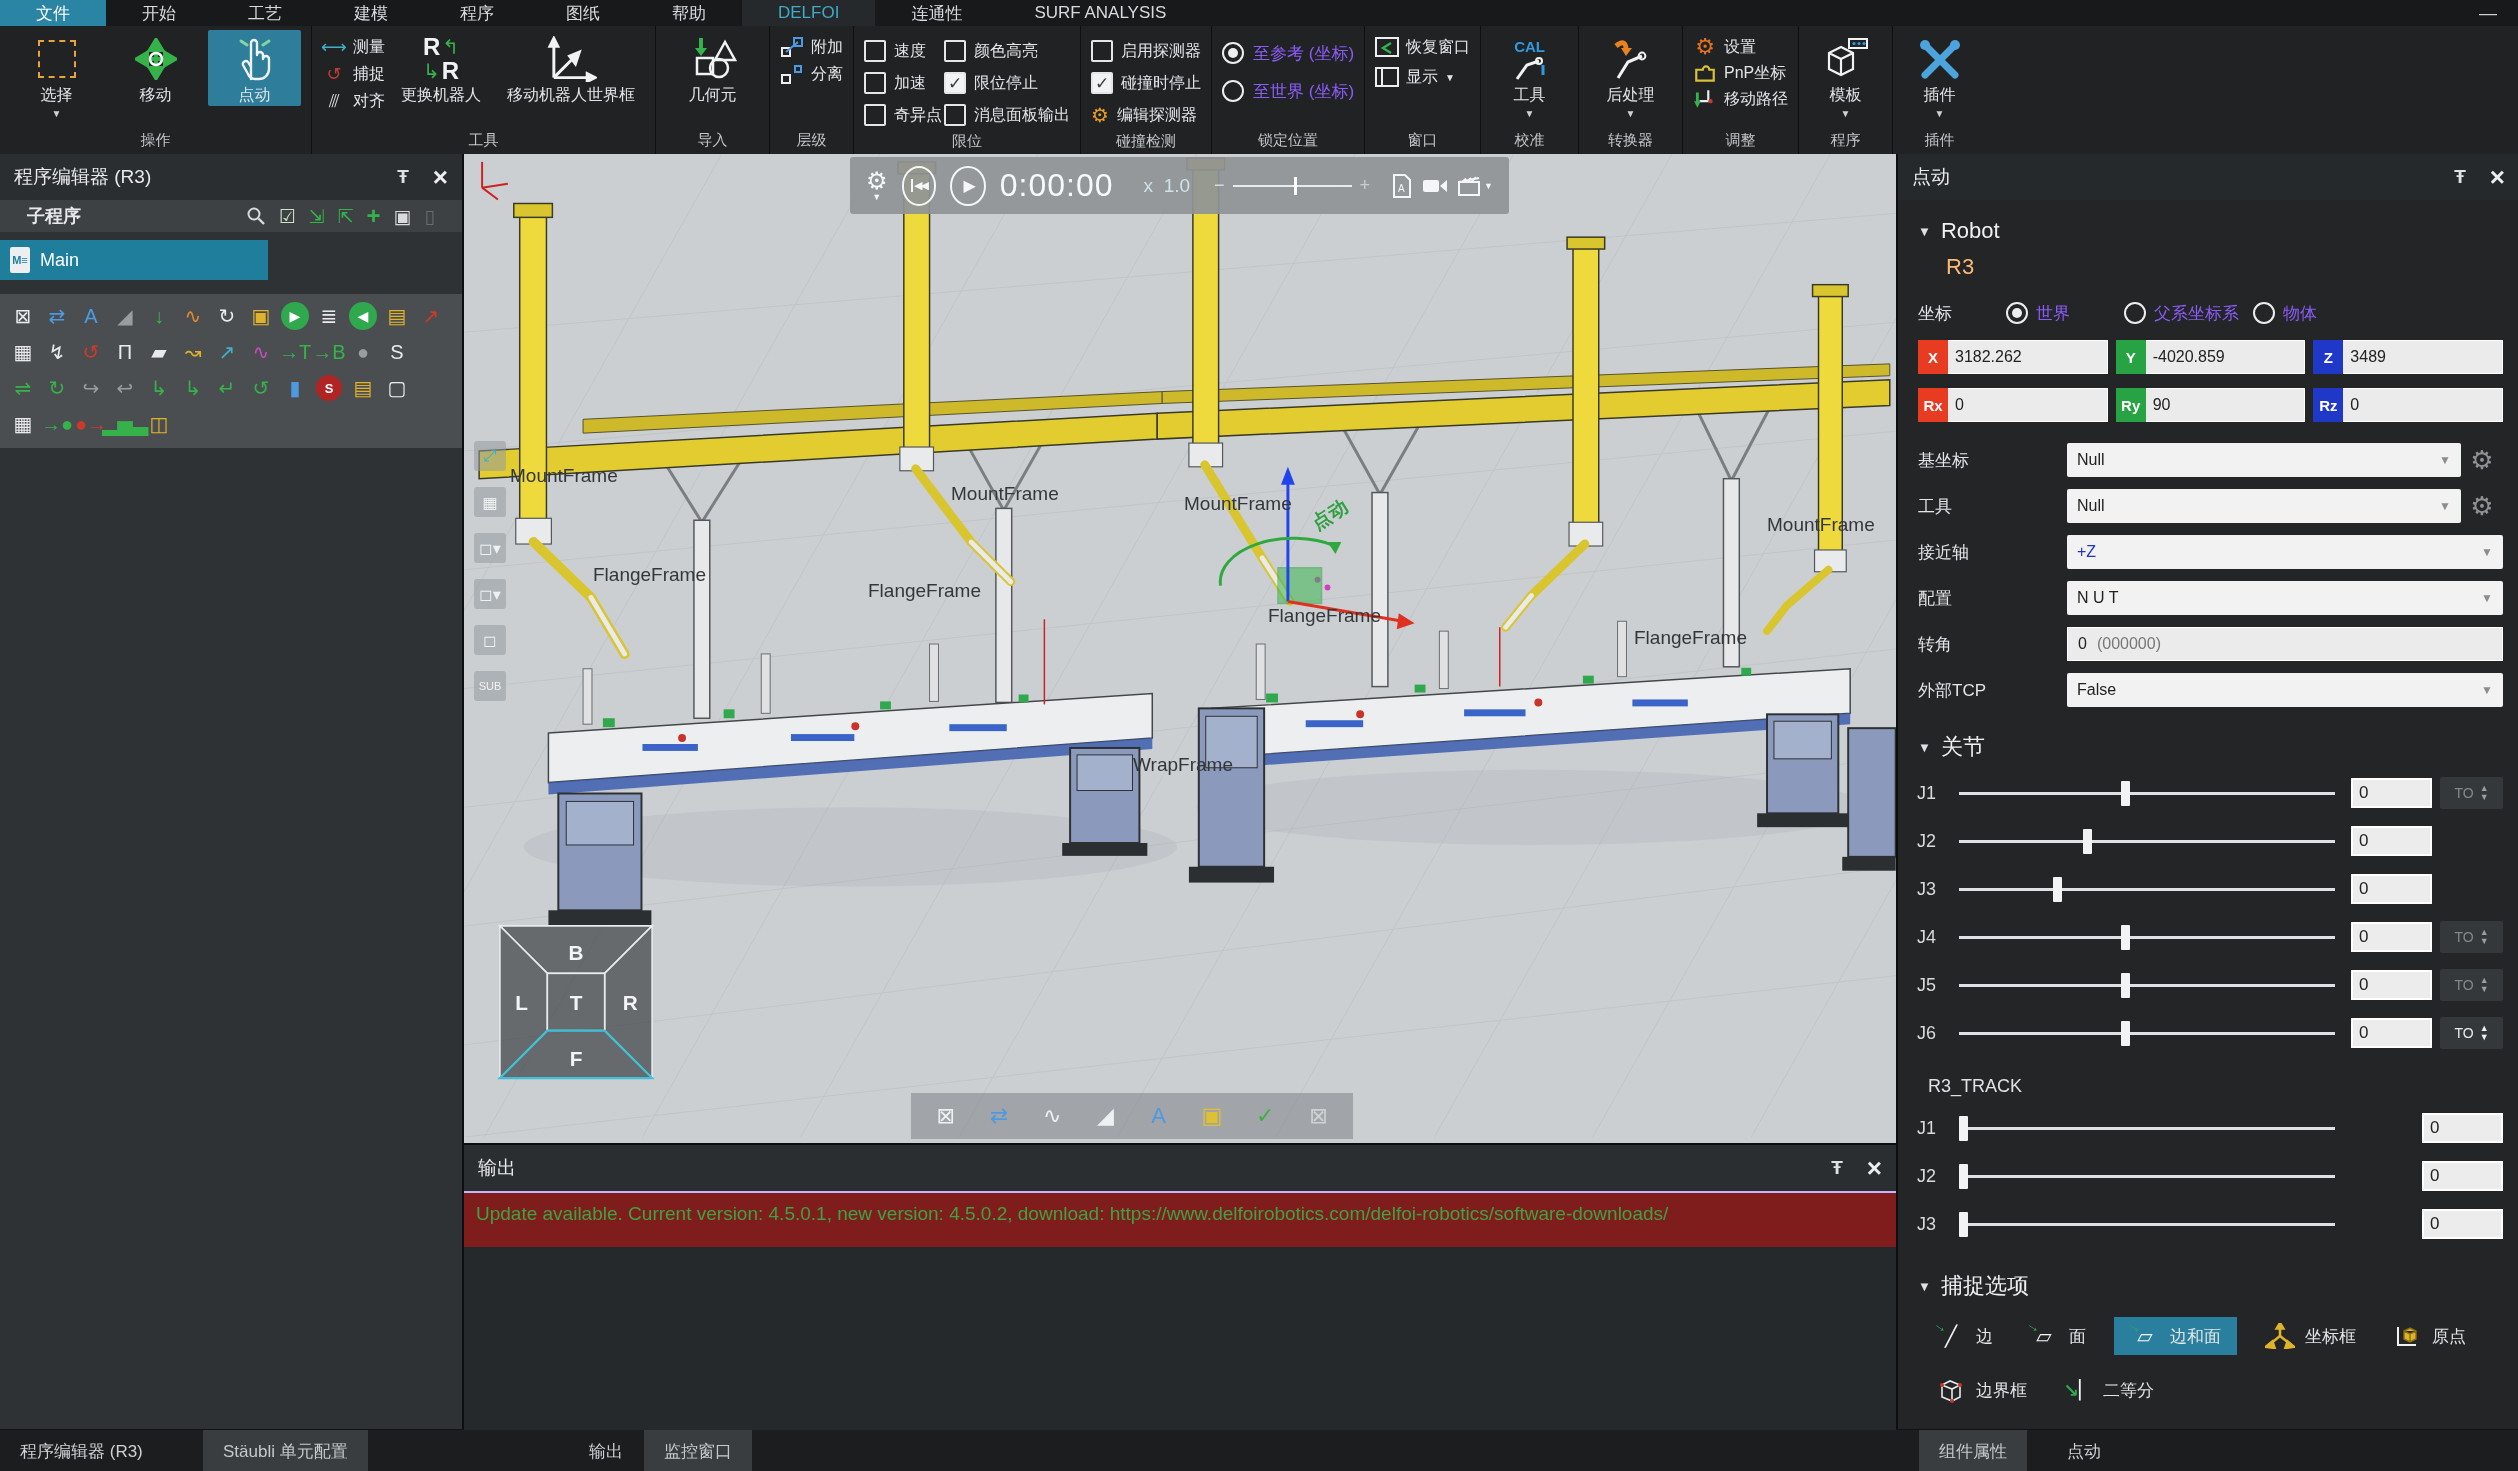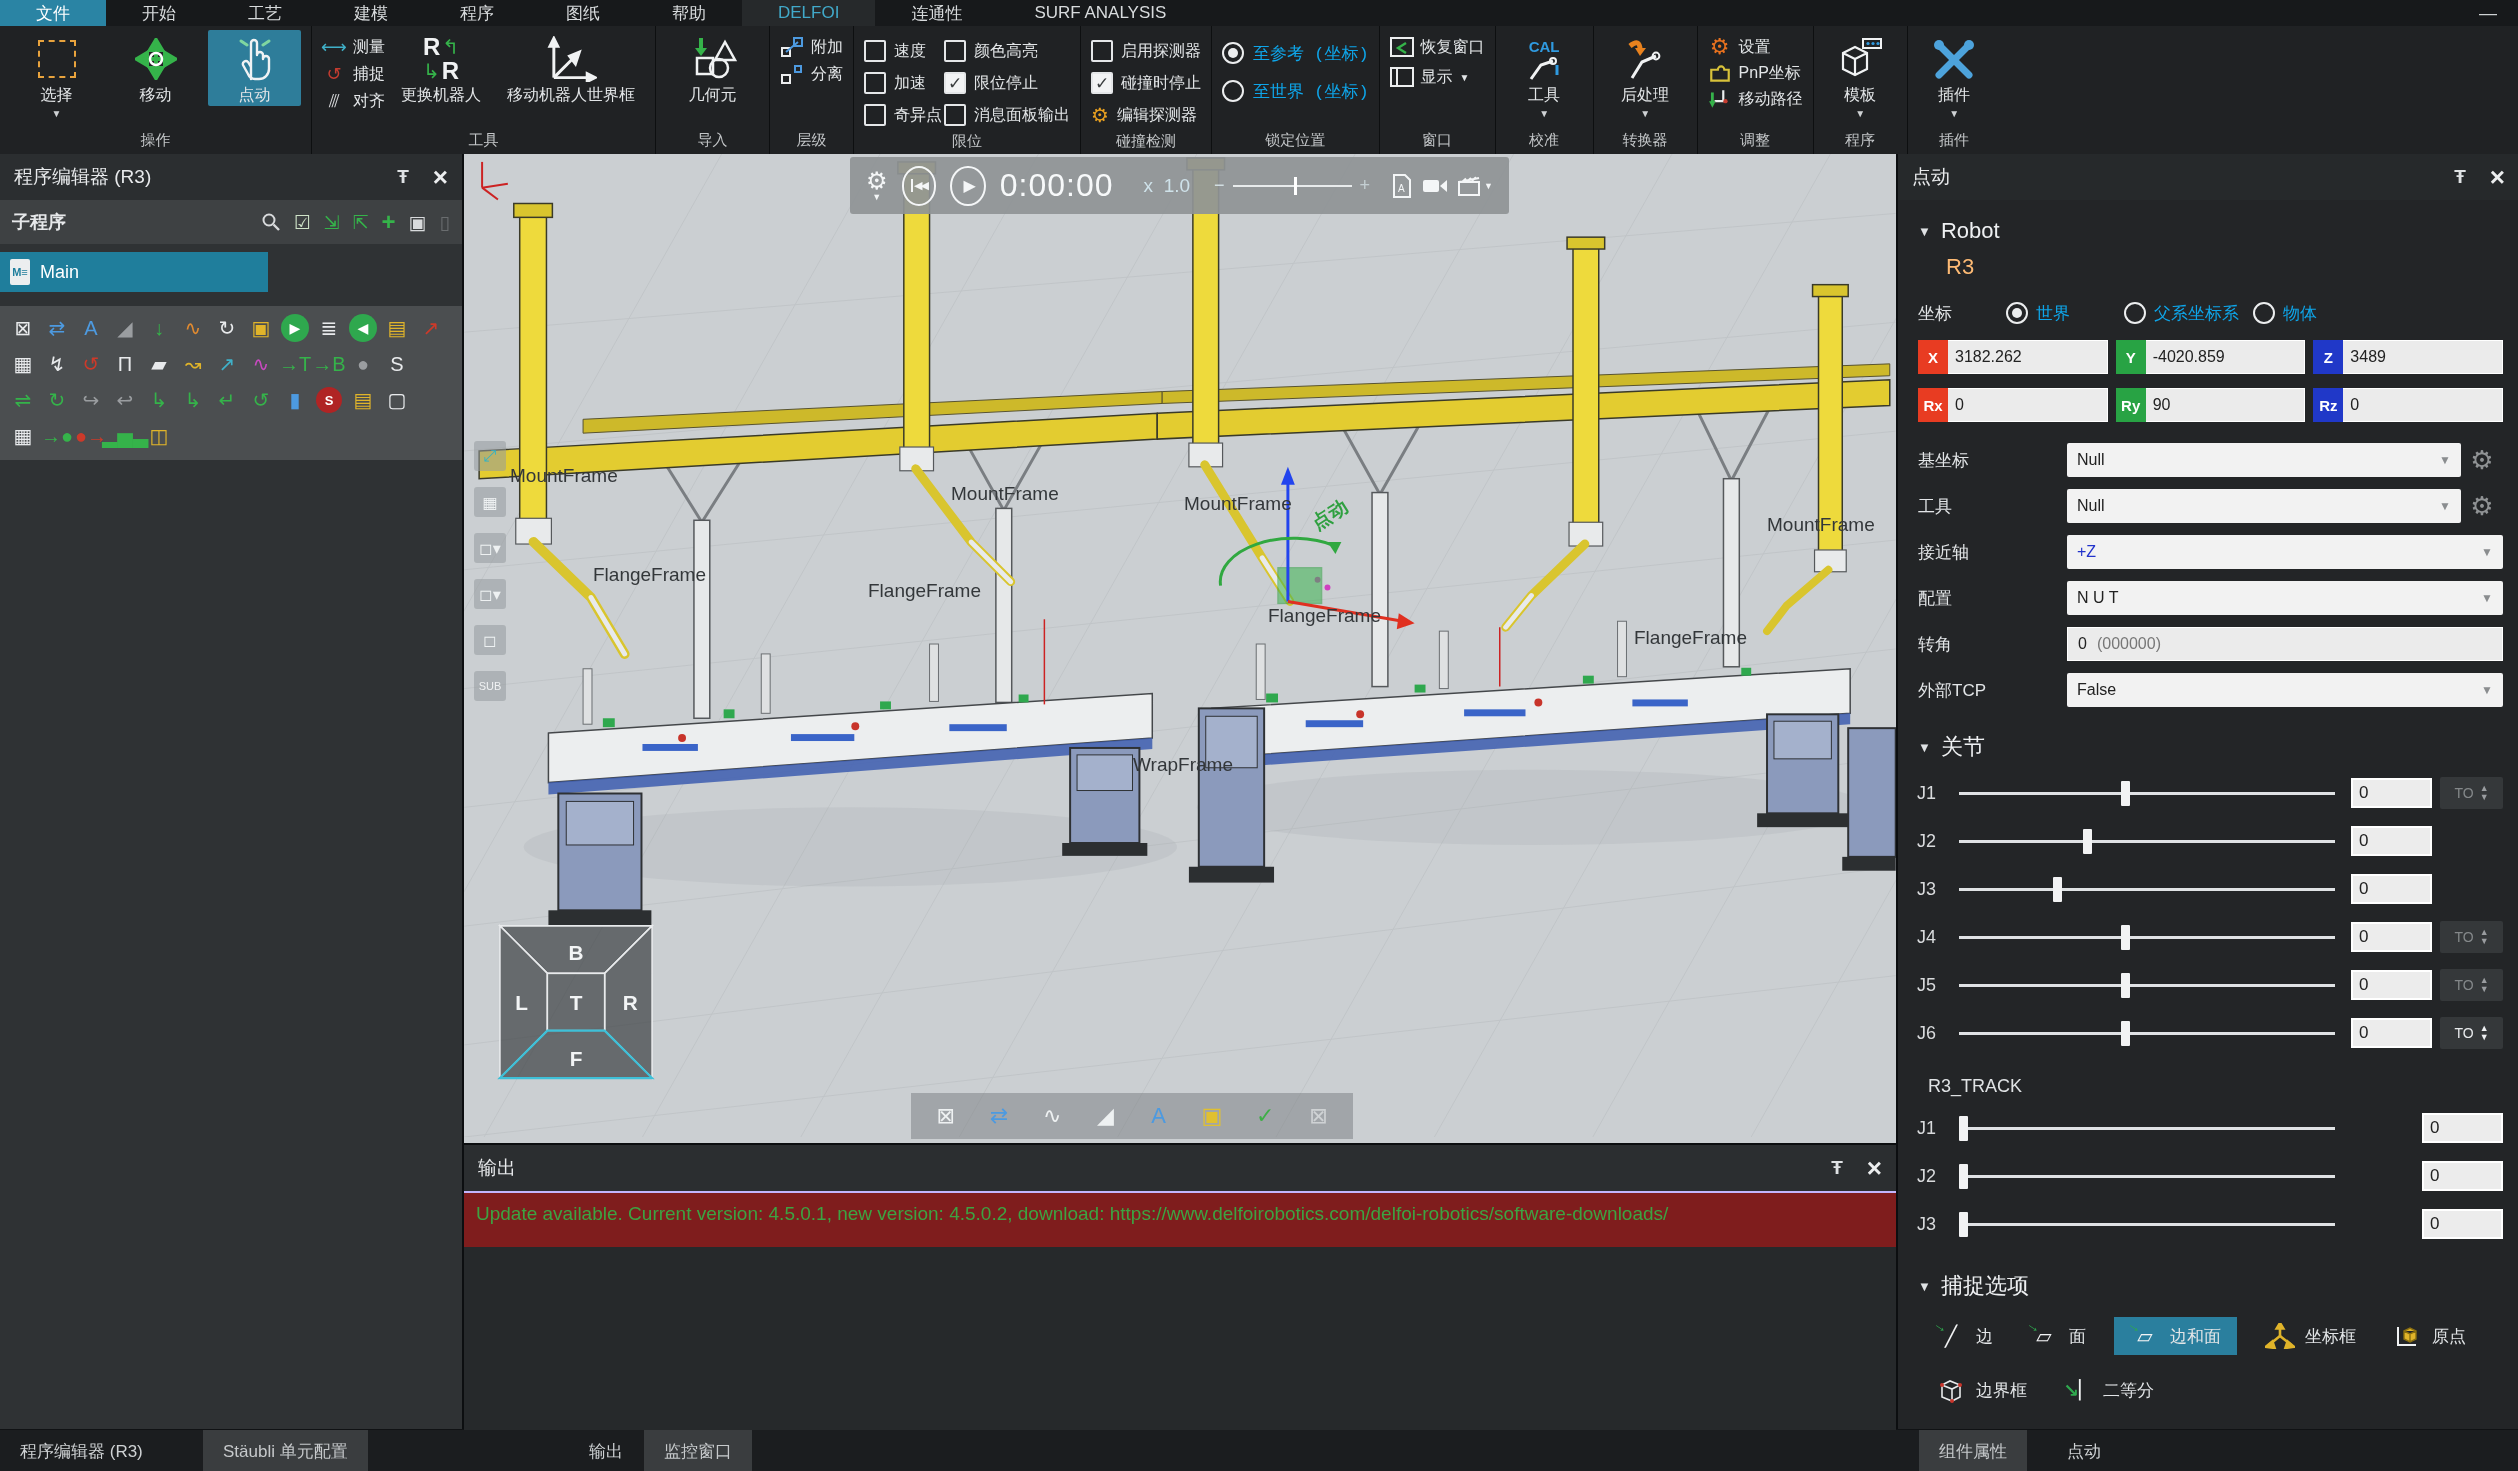--- a/index.html
+++ b/index.html
@@ -28,38 +28,38 @@
   .widebtn{width:auto;padding:6px 10px 2px 10px;}
   .smallcol{display:flex;flex-direction:column;justify-content:flex-start;gap:5px;padding-top:6px;}
   .smallbtn{display:flex;align-items:center;gap:7px;font-size:16px;color:#e2e5e7;cursor:pointer;white-space:nowrap;}
   .smicon{width:24px;height:22px;display:flex;align-items:center;justify-content:center;font-size:18px;}
   
   .cb{width:22px;height:22px;border:2px solid #e4e6e8;border-radius:2px;box-sizing:border-box;background:transparent;display:inline-flex;align-items:center;justify-content:center;flex:0 0 auto;}
   .cb.on{background:#f2f3f4;color:#3a3d3f;font-size:17px;font-weight:bold;}
   .cbrow{display:flex;align-items:center;gap:8px;font-size:16px;color:#e2e5e7;height:30px;cursor:pointer;white-space:nowrap;}
   .radio{width:22px;height:22px;border:2px solid #eceeef;border-radius:50%;box-sizing:border-box;display:inline-flex;align-items:center;justify-content:center;flex:0 0 auto;}
   .radio.on::after{content:"";width:10px;height:10px;border-radius:50%;background:#eceeef;}
-  .radrow{display:flex;align-items:center;gap:9px;font-size:17px;color:#0ea5e9;height:34px;cursor:pointer;white-space:nowrap;font-family:Liberation Mono, monospace;}
+  .radrow{display:flex;align-items:center;gap:9px;font-size:17px;color:#8b5cf6;height:34px;cursor:pointer;white-space:nowrap;}
   .gearix{color:#e8a020;font-size:20px;}
   .gearor{color:#e8711e;font-size:22px;}
   
   #logoblock{display:flex;flex-direction:column;align-items:center;justify-content:center;padding:2px 26px;border-right:1px solid #0d0f10;}
   #logoblock .lg1{font-size:17px;color:#e6e8ea;margin-top:6px;}
   #logoblock .lg2{font-size:16px;color:#e6e8ea;}
 
   
   .ptitle{height:46px;display:flex;align-items:center;padding:0 14px;background:#2b2e30;}
   .ptitle .tname{font-size:19px;color:#e8eaec;}
   .ptitle .ticons{margin-left:auto;display:flex;gap:24px;align-items:center;}
   .pin{font-size:19px;font-weight:bold;color:#dfe2e4;cursor:pointer;}
   .closex{font-size:26px;font-weight:bold;color:#eceeef;line-height:20px;cursor:pointer;}
 
   
   #leftpanel{left:0;top:154px;width:462px;height:1275px;background:#2f3234;border-right:2px solid #0c0e10;}
-  #subhead{height:44px;background:#3e4143;display:flex;align-items:center;padding:0 12px;justify-content:space-between;}
+  #subhead{height:32px;background:#3e4143;display:flex;align-items:center;padding:0 27px;justify-content:space-between;}
   #subhead .shname{font-size:18px;color:#e6e8ea;font-weight:bold;}
   #subhead .shicons{margin-left:auto;display:flex;gap:13px;align-items:center;}
   .shic{font-size:19px;cursor:pointer;color:#d8dadc;display:flex;align-items:center;}
   #mainitem{width:248px;height:40px;background:#1f7e9c;display:flex;align-items:center;gap:10px;padding:0 10px;margin-top:8px;cursor:pointer;}
   #mainitem .mdoc{width:20px;height:26px;background:#eceeef;border-radius:2px;color:#1f7e9c;font-size:11px;font-weight:bold;display:flex;align-items:center;justify-content:center;}
   #mainitem .mlabel{font-size:18px;color:#fff;}
   #etoolbar{margin-top:14px;background:#4b4e50;padding:4px 6px 6px 6px;}
   .etb-row{display:flex;align-items:center;min-height:36px;}
   .etb-ic{width:34px;height:32px;display:inline-flex;align-items:center;justify-content:center;font-size:20px;color:#e8eaec;cursor:pointer;}
   .etb-ic.g{color:#35b34a}.etb-ic.b{color:#4d9ae0}.etb-ic.y{color:#e0b42a}.etb-ic.r{color:#cc3a2a}

